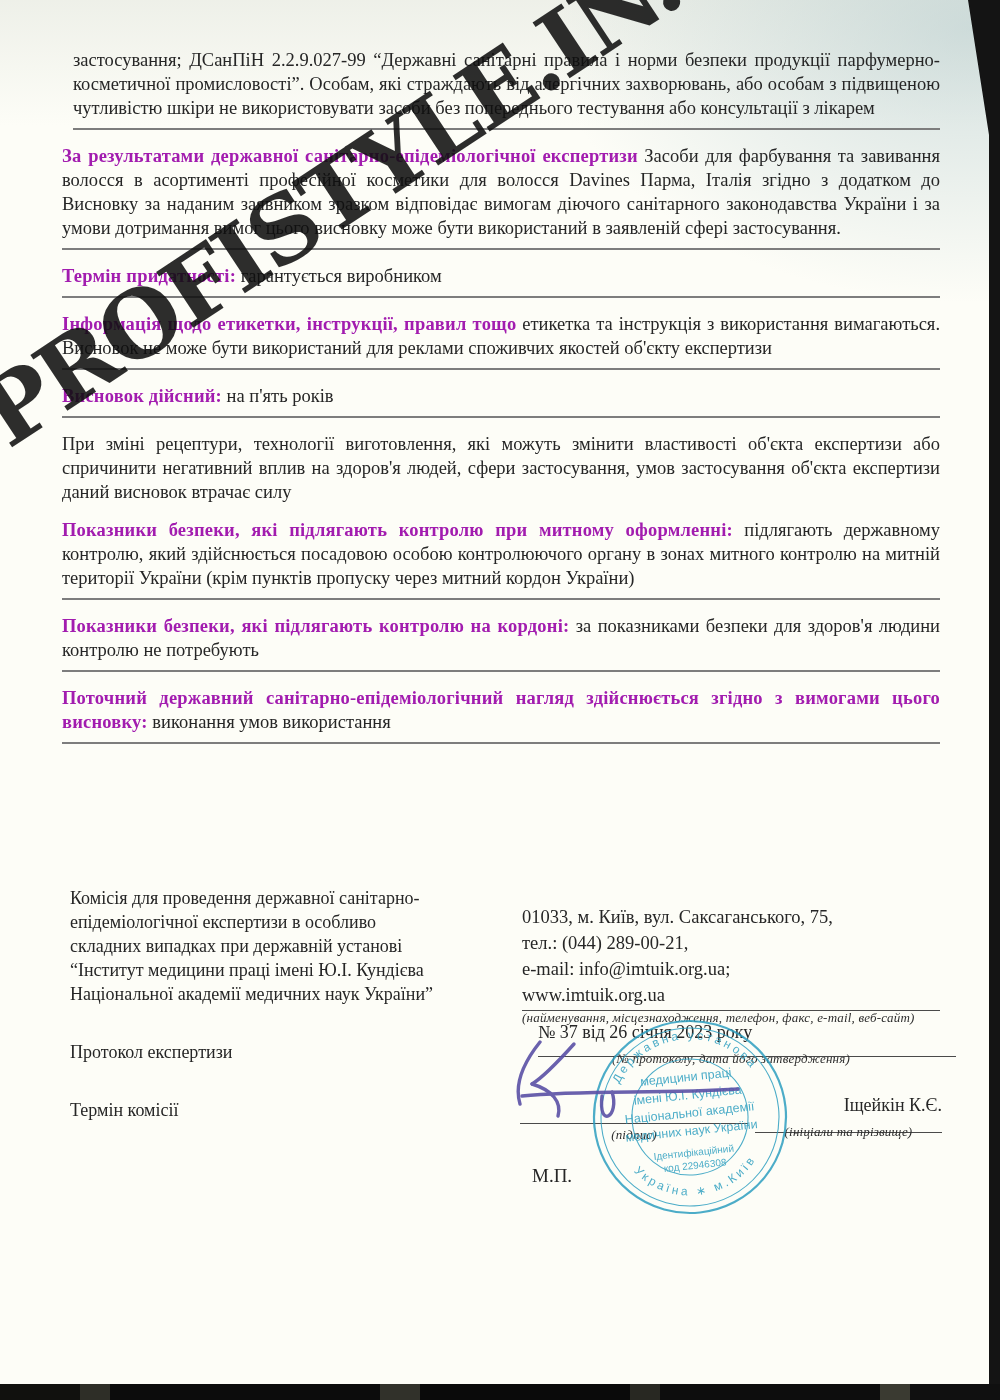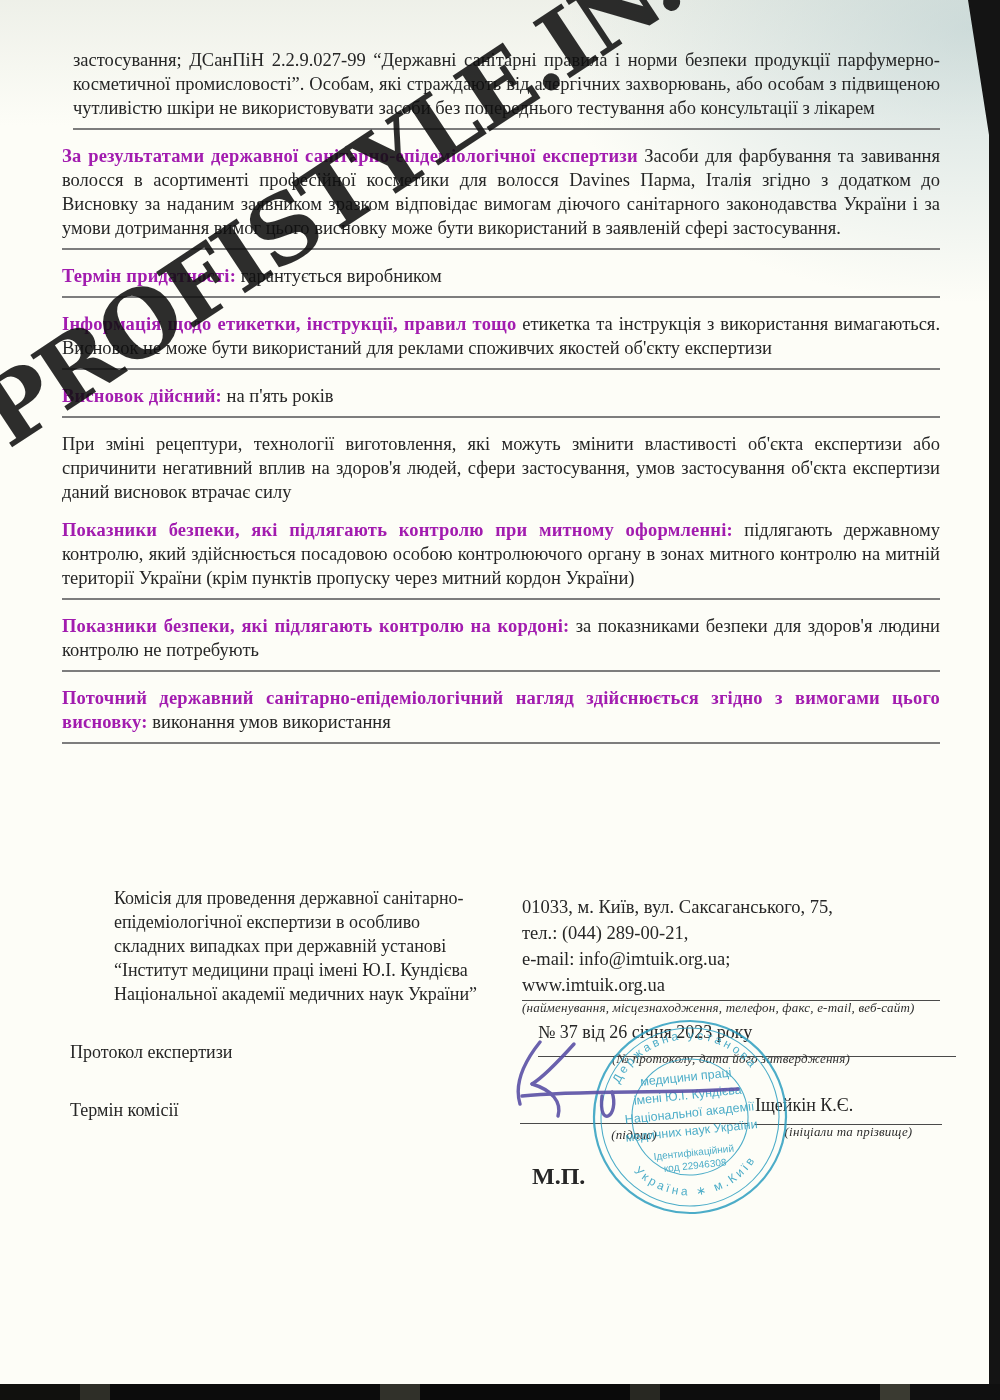--- a/index.html
+++ b/index.html
@@ -22,32 +22,32 @@
   }
   .content p{margin:14px 0 0 0;}
   .content p.first{margin-top:48px;margin-left:11px;}
   .content p b{color:#a21caf;letter-spacing:.2px;}
   .u{border-bottom:2px solid #7d7d7d;padding-bottom:8px;}
   
   .lower{
     position:absolute;left:62px;top:880px;width:878px;height:400px;z-index:2;
     font-size:18px;line-height:24px;color:#262626;
   }
-  .commission-left{position:absolute;left:8px;top:6px;width:445px;margin-left:44px;}
-  .contact{position:absolute;left:460px;top:14px;width:418px;font-size:18.5px;line-height:26px;}
+  .commission-left{position:absolute;left:8px;top:6px;width:445px;}
+  .contact{position:absolute;left:460px;top:24px;width:418px;font-size:18.5px;line-height:26px;}
   .contact .lines{border-bottom:1.5px solid #4a4a4a;padding-bottom:2px;}
   .small-cap{font-size:13px;line-height:14px;color:#2e2e2e;letter-spacing:.2px;font-style:italic;}
   .protocol-label{position:absolute;left:8px;top:160px;}
   .protocol-value{position:absolute;left:476px;top:140px;width:418px;border-bottom:1.5px solid #4a4a4a;padding-bottom:12px;}
   .protocol-cap{position:absolute;left:460px;top:172px;width:418px;text-align:center;}
   .head-label{position:absolute;left:8px;top:218px;}
   .sign-line{position:absolute;left:458px;top:243px;width:228px;border-top:1.5px solid #4a4a4a;text-align:center;padding-top:4px;}
-  .name-block{position:absolute;left:693px;top:213px;width:187px;text-align:left;border-bottom:1.5px solid #4a4a4a;padding-bottom:7px;}
+  .name-block{position:absolute;left:693px;top:213px;width:187px;text-align:right;border-bottom:1.5px solid #4a4a4a;padding-bottom:15px;}
   .name-cap{position:absolute;left:693px;top:245px;width:187px;text-align:center;}
-  .seal-mark{position:absolute;left:470px;top:284px;font-size:24px;font-weight:bold;}
+  .seal-mark{position:absolute;left:470px;top:284px;font-size:19px;}
   .stamp{position:absolute;left:518px;top:135px;width:220px;height:205px;z-index:3;opacity:.85;}
   .signature{position:absolute;left:400px;top:152px;width:310px;height:110px;z-index:4;opacity:.9;}
   
   .watermark{
     position:absolute;left:18px;top:366px;z-index:6;pointer-events:none;
     font-family:"DejaVu Serif","Liberation Serif",serif;font-weight:700;
     font-size:92px;line-height:98px;letter-spacing:-3px;color:#0f0f0f;opacity:.87;
     transform:rotate(-33.5deg);transform-origin:0 100%;white-space:nowrap;
   }
   

